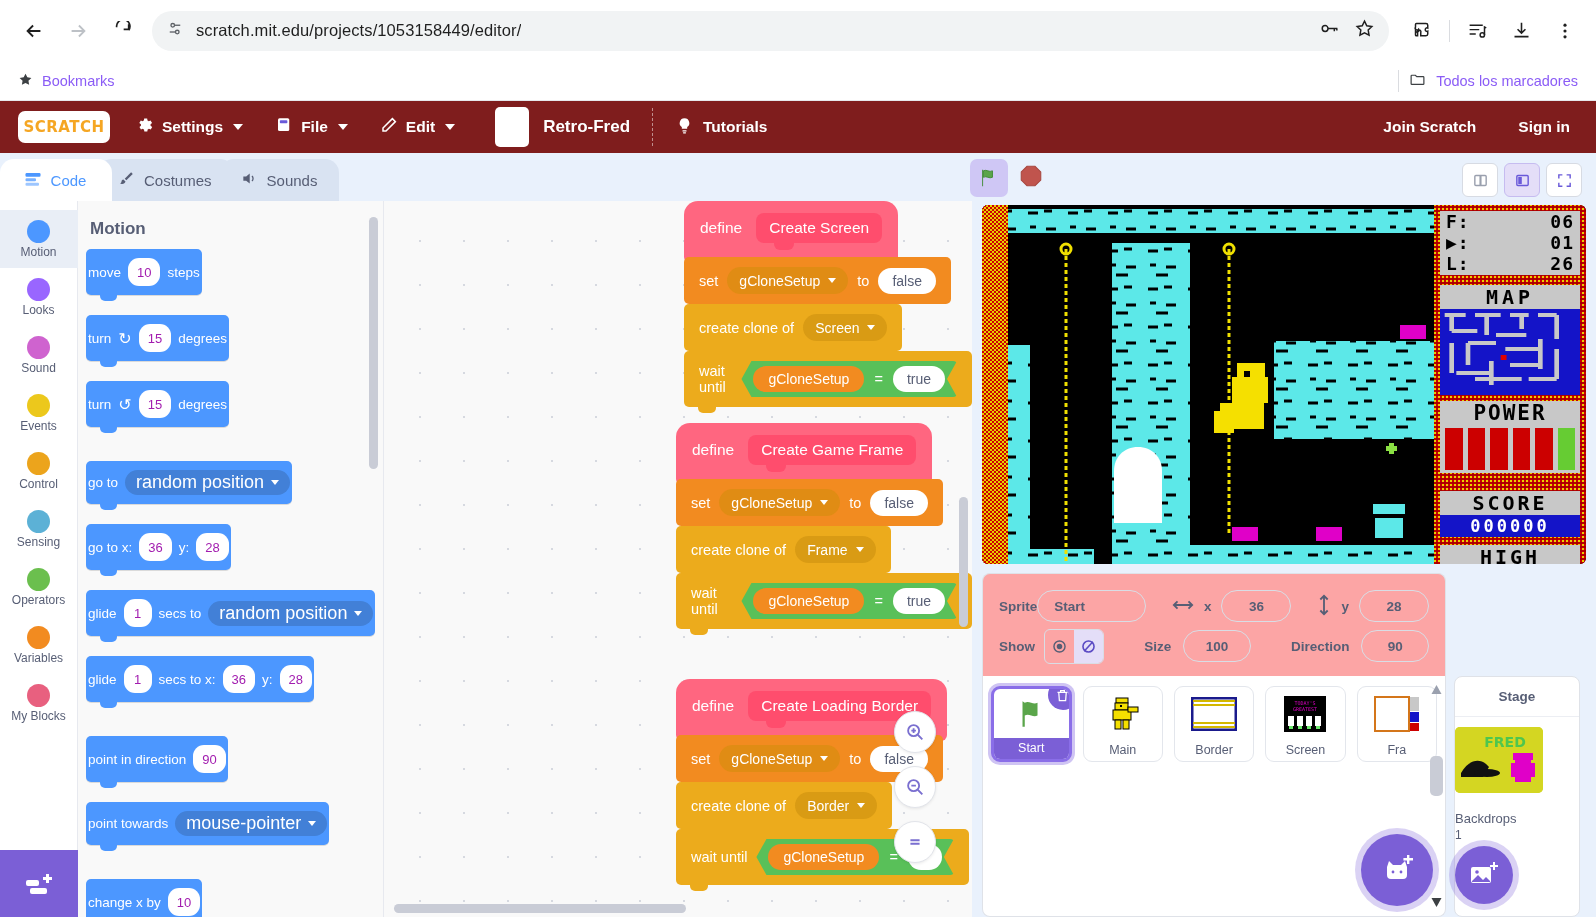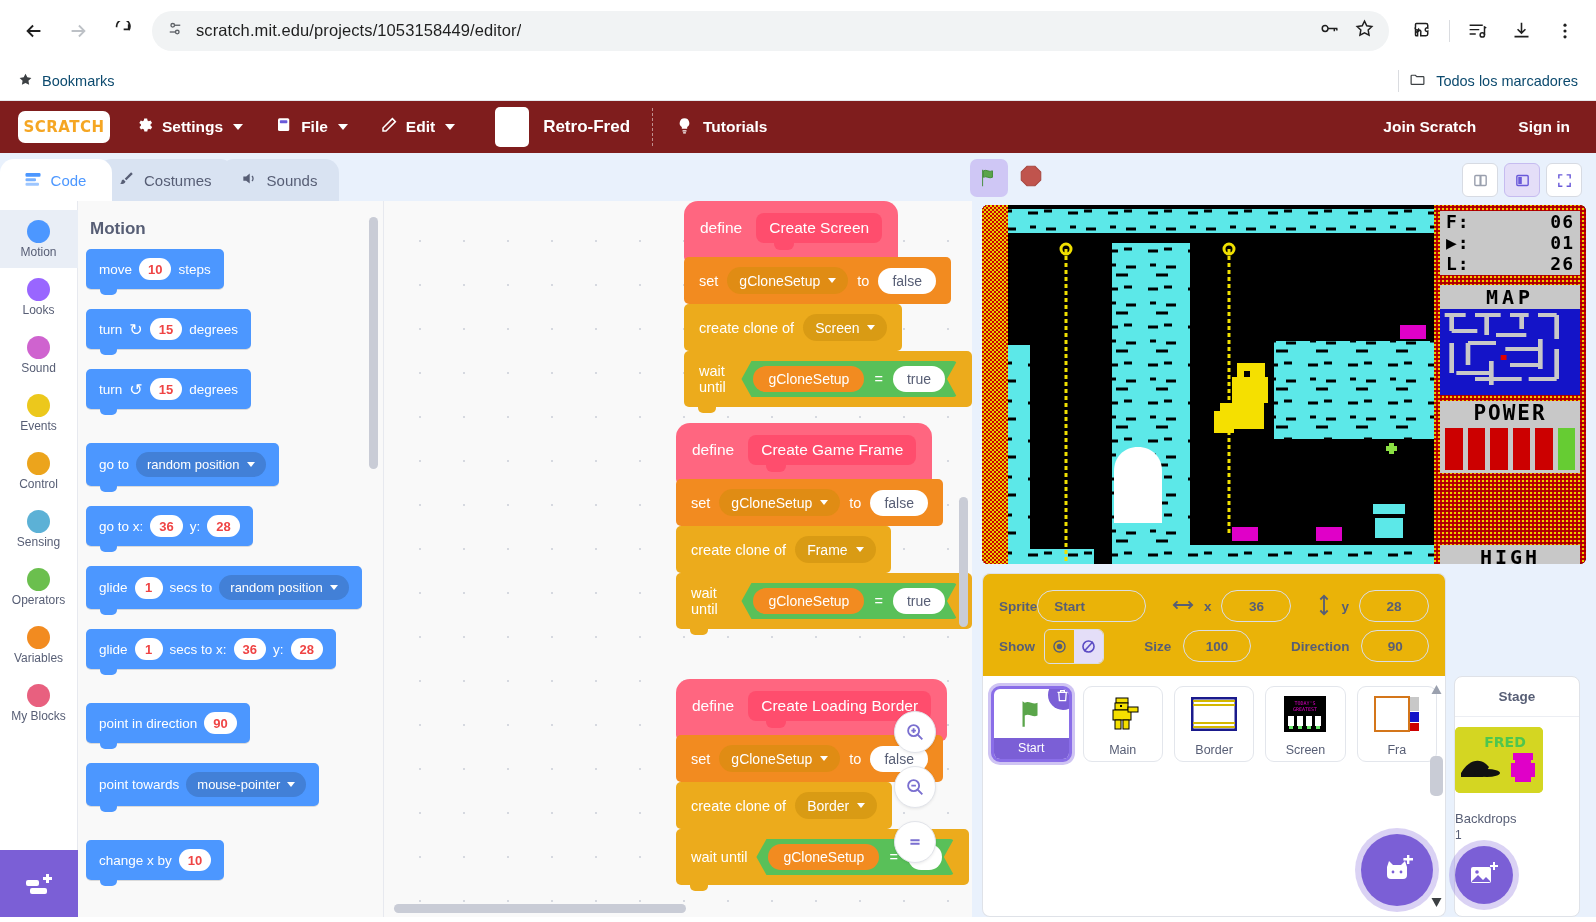--- a/index.html
+++ b/index.html
@@ -16,21 +16,21 @@
   .omnibox { flex:1 1 auto; height:40px; background:#f1f3f4; border-radius:20px;
     display:flex; align-items:center; padding:0 14px; margin:0 6px; gap:12px; min-width:0; }
   .omnibox .url { font-size:16.5px; color:#1f1f1f; white-space:nowrap; overflow:hidden;
     text-overflow:ellipsis; letter-spacing:.1px; }
   .om-right { display:flex; align-items:center; gap:14px; margin-left:auto; }
   .tb-icons { display:flex; align-items:center; gap:10px; padding-left:6px; }
   .tb-ic { width:34px; height:34px; display:flex; align-items:center; justify-content:center;
     color:#1f1f1f; }
   .vdiv { width:1px; height:22px; background:#dadce0; }
   .bar-book { height:40px; display:flex; align-items:center; padding:0 18px; font-size:14.5px;
-    color:#0c4a6e; gap:9px; border-bottom:1px solid #e6e8eb; }
+    color:#8b5cf6; gap:9px; border-bottom:1px solid #e6e8eb; }
   .bar-book .right { margin-left:auto; display:flex; align-items:center; gap:10px; }
 
   
   .scr-menu { height:52px; background:#7f1d1d; display:flex; align-items:center;
     padding:0 18px; gap:0; color:#fff; }
   .logo { width:92px; height:32px; border-radius:7px; background:#fff; position:relative;
     display:flex; align-items:center; justify-content:center; margin-right:26px; }
   .logo .lt { font-size:15px; font-weight:bold; color:#f5a623; letter-spacing:.5px;
     -webkit-text-stroke:0px; font-family:"DejaVu Sans", sans-serif; }
   .m-item { display:flex; align-items:center; gap:8px; font-size:15.5px; font-weight:bold;
@@ -75,28 +75,28 @@
   .catlbl { font-size:12px; color:#575e75; }
   .extbtn { position:absolute; bottom:0; left:0; width:78px; height:67px; background:#7b5fd6;
     display:flex; align-items:center; justify-content:center; cursor:pointer; }
 
   
   .palette { width:306px; background:#f9f9f9; position:relative; overflow:hidden;
     border-right:1px solid #e7e9ef; }
   .pal-title { font-size:17px; font-weight:bold; color:#575e75; padding:18px 0 0 12px; }
   .blocks { padding:10px 0 0 8px; }
   .blk { background:#4c97ff; color:#fff; font-size:13.5px; border-radius:5px; display:inline-flex;
-    align-items:center; gap:7px; padding:9px 13px; margin-bottom:20px; position:relative;
+    align-items:center; gap:7px; padding:9px 2px; margin-bottom:20px; position:relative;
     box-shadow:0 1px 0 rgba(0,0,0,.12); cursor:pointer; }
   .blk::after{ content:""; position:absolute; left:14px; top:100%; width:17px; height:6px;
     background:#4c97ff; border-radius:0 0 5px 5px; }
-  .oval { background:#fff; color:#ef4444; border-radius:11px; min-width:28px; height:22px;
-    display:inline-flex; align-items:center; justify-content:center; padding:0 9px; font-size:13px;font-weight:bold; }
+  .oval { background:#fff; color:#a21caf; border-radius:11px; min-width:28px; height:28px;
+    display:inline-flex; align-items:center; justify-content:center; padding:0 9px; font-size:13px; }
   .drop { background:#4280d7; border-radius:13px; height:25px; display:inline-flex; align-items:center;
-    gap:7px; padding:0 11px; font-size:13px; color:#fff; }
+    gap:7px; padding:0 11px; font-size:18px; color:#fff; }
   .dcaret { width:0;height:0;border-left:4.5px solid transparent;border-right:4.5px solid transparent;
     border-top:5.5px solid #fff; }
   .pal-sb { position:absolute; right:5px; top:16px; width:9px; height:252px; background:#c9ccd6;
     border-radius:5px; }
 
   
   .work { flex:1 1 auto; position:relative; background:#f9f9f9;
     background-image:radial-gradient(#d6d9e0 1.1px, transparent 1.2px);
     background-size:44px 44px; background-position:14px 18px; overflow:hidden; }
   .stack { position:absolute; }
@@ -154,21 +154,21 @@
   .mapbox { background:#1414c8; height:86px; position:relative; margin:0; }
   .pow-t { text-align:center; font-size:21px; font-weight:bold; letter-spacing:2px; }
   .powbars { display:flex; gap:5px; padding:3px 5px; height:48px; }
   .pb { flex:1 1 auto; background:#cc0000; }
   .pb.g { background:#66cc33; }
   .sc-t { text-align:center; font-size:20px; font-weight:bold; letter-spacing:3px; }
   .digits { background:#1414c8; color:#fff; text-align:center; font-size:17px; letter-spacing:3px;
     padding:1px 0; font-weight:bold; }
 
   
-  .sinfo { margin:9px 10px 0 10px; width:464px; background:#eab308; border-radius:8px 8px 0 0;
+  .sinfo { margin:9px 10px 0 10px; width:464px; background:#fca5a5; border-radius:8px 8px 0 0;
     border:1px solid #dfe2e8; border-bottom:none; padding:12px 16px 10px; }
   .sirow { display:flex; align-items:center; gap:0; height:40px; }
   .slbl { font-size:13.5px; font-weight:bold; color:#575e75; width:58px; }
   .sfield { border:1px solid #d9dde5; border-radius:18px; height:32px; display:flex;
     align-items:center; padding:0 16px; font-size:13.5px; font-weight:bold; color:#575e75; }
   .sf-name { width:158px; }
   .sf-num { width:70px; justify-content:center; }
   .axi { display:flex; align-items:center; gap:10px; margin-left:26px; font-size:13.5px;
     font-weight:bold; color:#575e75; }
   .showgrp { display:flex; border:1px solid #d9dde5; border-radius:6px; overflow:hidden; margin-left:4px; }
@@ -795,20 +795,24 @@
             <div class="powbars">
               <span class="pb"></span>
               <span class="pb"></span>
               <span class="pb"></span>
               <span class="pb"></span>
               <span class="pb"></span>
               <span class="pb g"></span>
             </div>
           </div>
 
+          <div class="hud-panel" style="top:286px;">
+            <div class="sc-t">SCORE</div>
+            <div class="digits">000000</div>
+          </div>
 
           <div class="hud-panel" style="top:340px;">
             <div class="sc-t">HIGH</div>
             <div class="digits">000000</div>
           </div>
         </div>
       </div>
     </div>
 
     <div class="sinfo">

